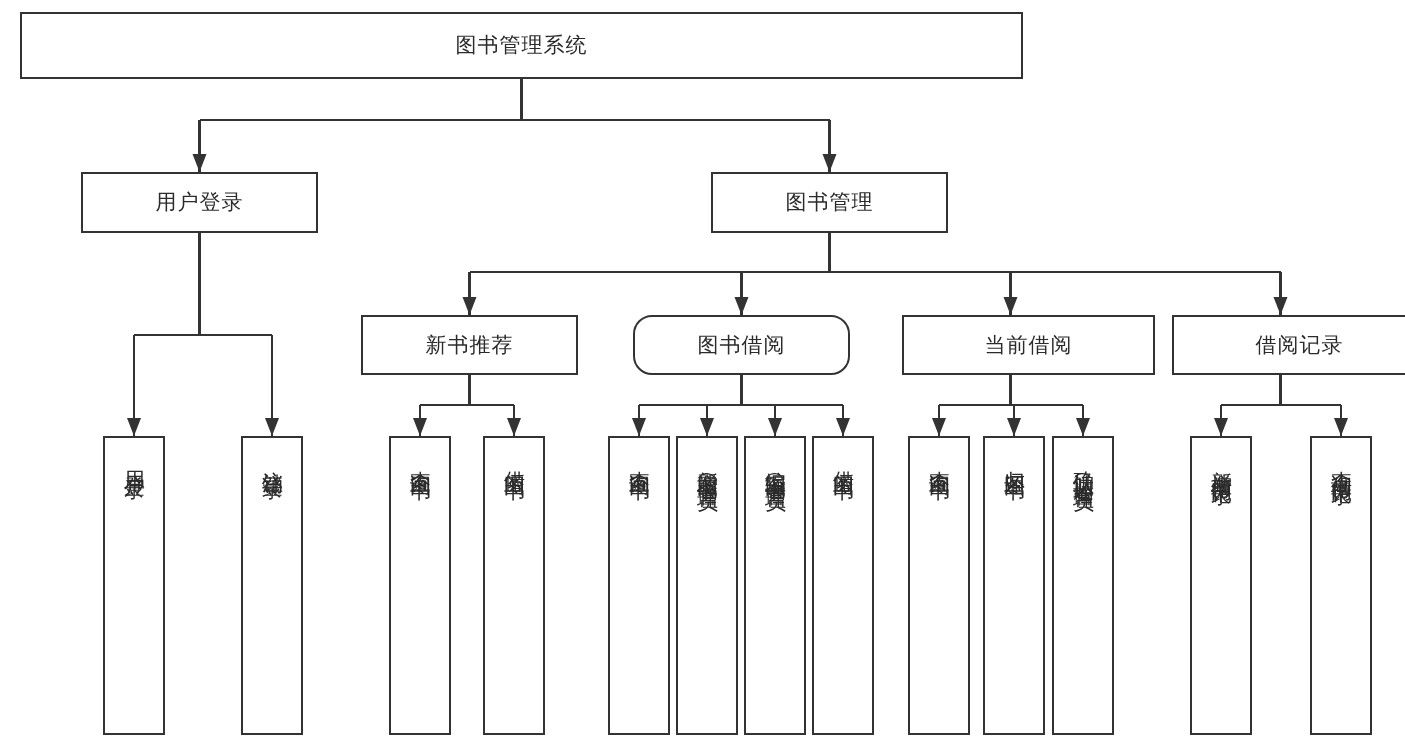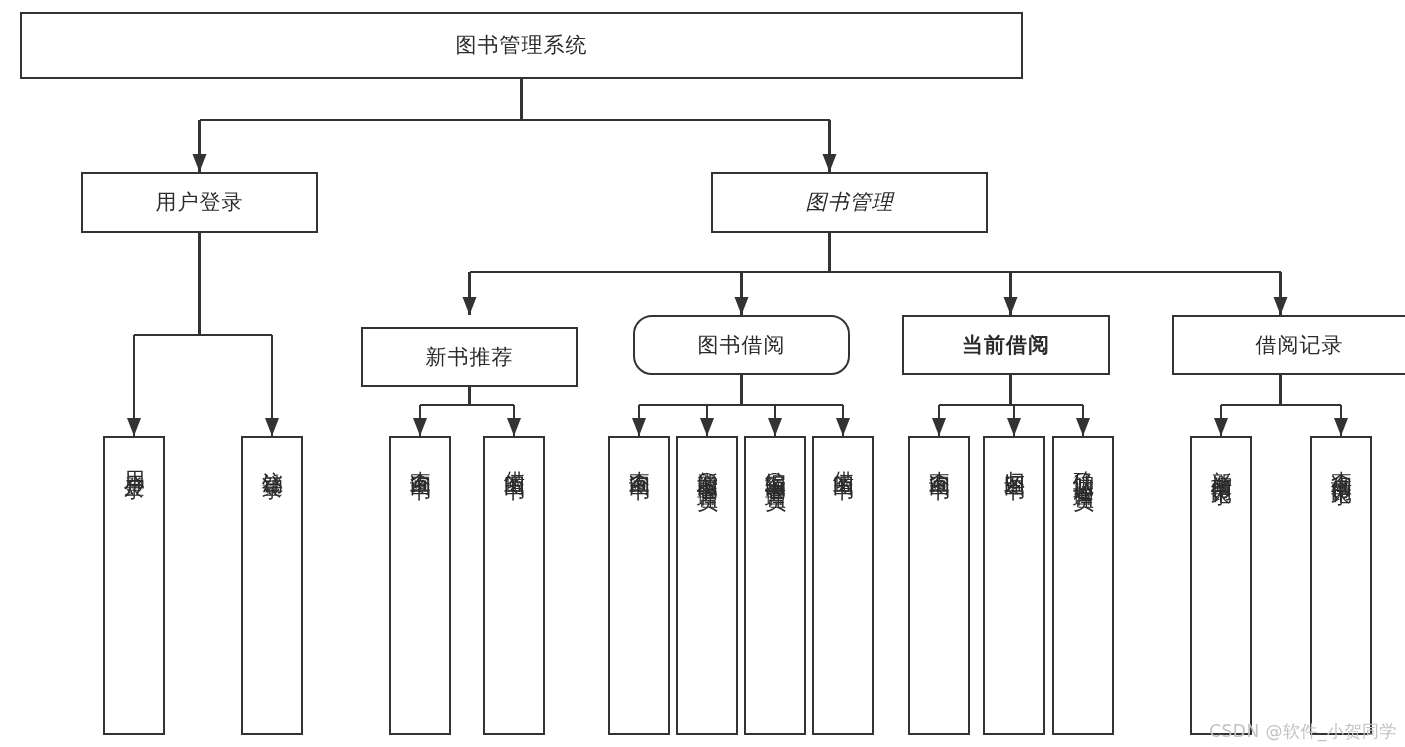--- a/index.html
+++ b/index.html
@@ -124,30 +124,30 @@
       <line x1="1341" y1="405" x2="1341" y2="436" stroke="#333333" stroke-width="2.4" shape-rendering="crispEdges"></line>
       <polygon points="1334,418 1348,418 1341,436" fill="#333333"></polygon>
     </svg>
   <div id="nodes-layer">
       <div class="node horizontal" style="left: 20px; top: 12px; width: 1003px; height: 67px;">
         <span class="node-label">图书管理系统</span>
       </div>
       <div class="node horizontal" style="left: 81px; top: 172px; width: 237px; height: 61px;">
         <span class="node-label">用户登录</span>
       </div>
-      <div class="node horizontal" style="left: 711px; top: 172px; width: 277px; height: 61px; font-style: italic;">
+      <div class="node horizontal" style="left: 711px; top: 172px; width: 237px; height: 61px;">
         <span class="node-label">图书管理</span>
       </div>
-      <div class="node horizontal" style="left: 361px; top: 327px; width: 217px; height: 60px; justify-content: center;">
+      <div class="node horizontal" style="left: 361px; top: 315px; width: 217px; height: 60px; justify-content: center;">
         <span class="node-label">新书推荐</span>
       </div>
       <div class="node horizontal" style="left: 633px; top: 315px; width: 217px; height: 60px; border-radius: 19px;">
         <span class="node-label">图书借阅</span>
       </div>
-      <div class="node horizontal" style="left: 902px; top: 315px; width: 208px; height: 60px; font-weight: bold;">
+      <div class="node horizontal" style="left: 902px; top: 315px; width: 253px; height: 60px;">
         <span class="node-label">当前借阅</span>
       </div>
       <div class="node horizontal" style="left: 1172px; top: 315px; width: 255px; height: 60px;">
         <span class="node-label">借阅记录</span>
       </div>
       <div class="node vertical" style="left: 103px; top: 436px; width: 62px; height: 299px;">
         <span class="node-label">用户登录</span>
       </div>
       <div class="node vertical" style="left: 241px; top: 436px; width: 62px; height: 299px;">
         <span class="node-label">注销登录</span>
@@ -179,14 +179,13 @@
       <div class="node vertical" style="left: 1052px; top: 436px; width: 62px; height: 299px;">
         <span class="node-label">确认归还（管理员）</span>
       </div>
       <div class="node vertical" style="left: 1190px; top: 436px; width: 62px; height: 299px;">
         <span class="node-label">新增借阅记录</span>
       </div>
       <div class="node vertical" style="left: 1310px; top: 436px; width: 62px; height: 299px;">
         <span class="node-label">查询借阅记录</span>
       </div>
     </div>
-  <div id="watermark">CSDN @软件_小贺同学</div>
 </div>
 
 </body></html>

